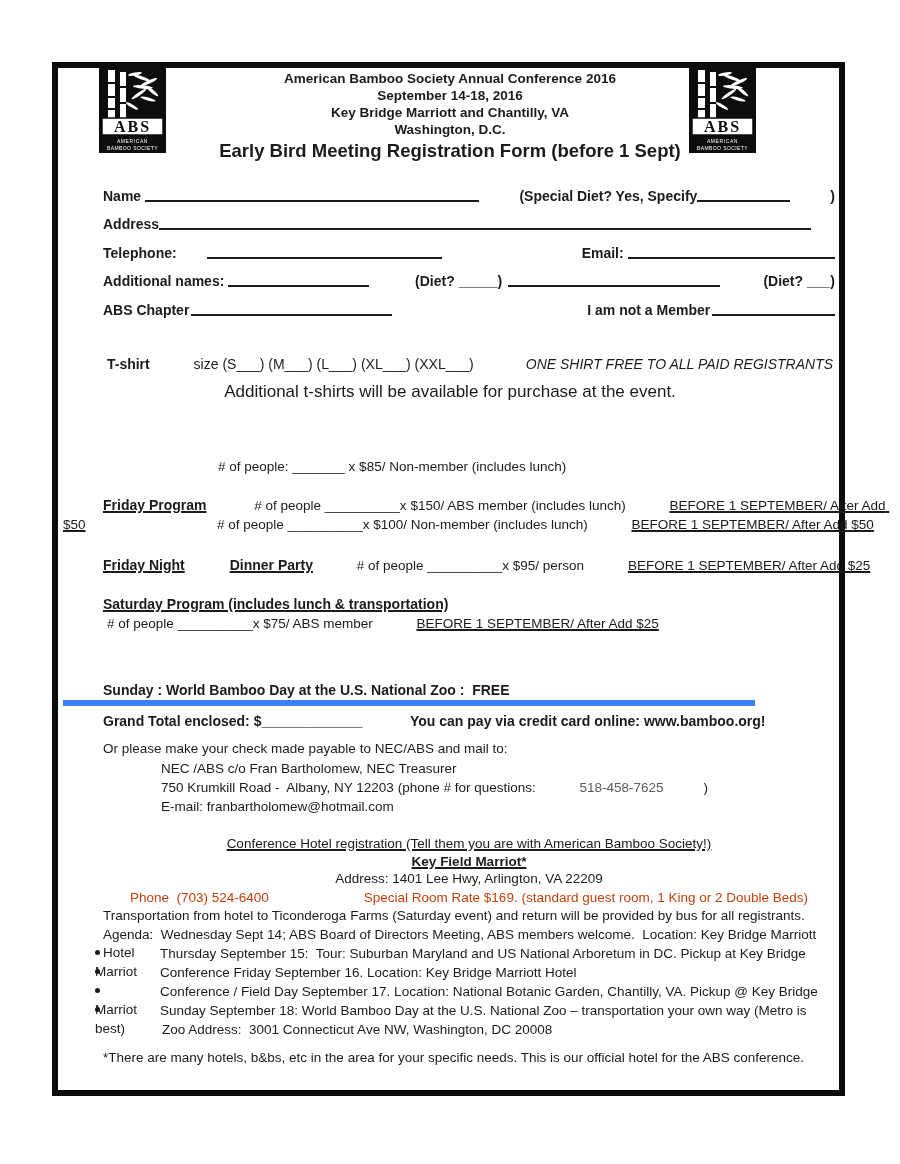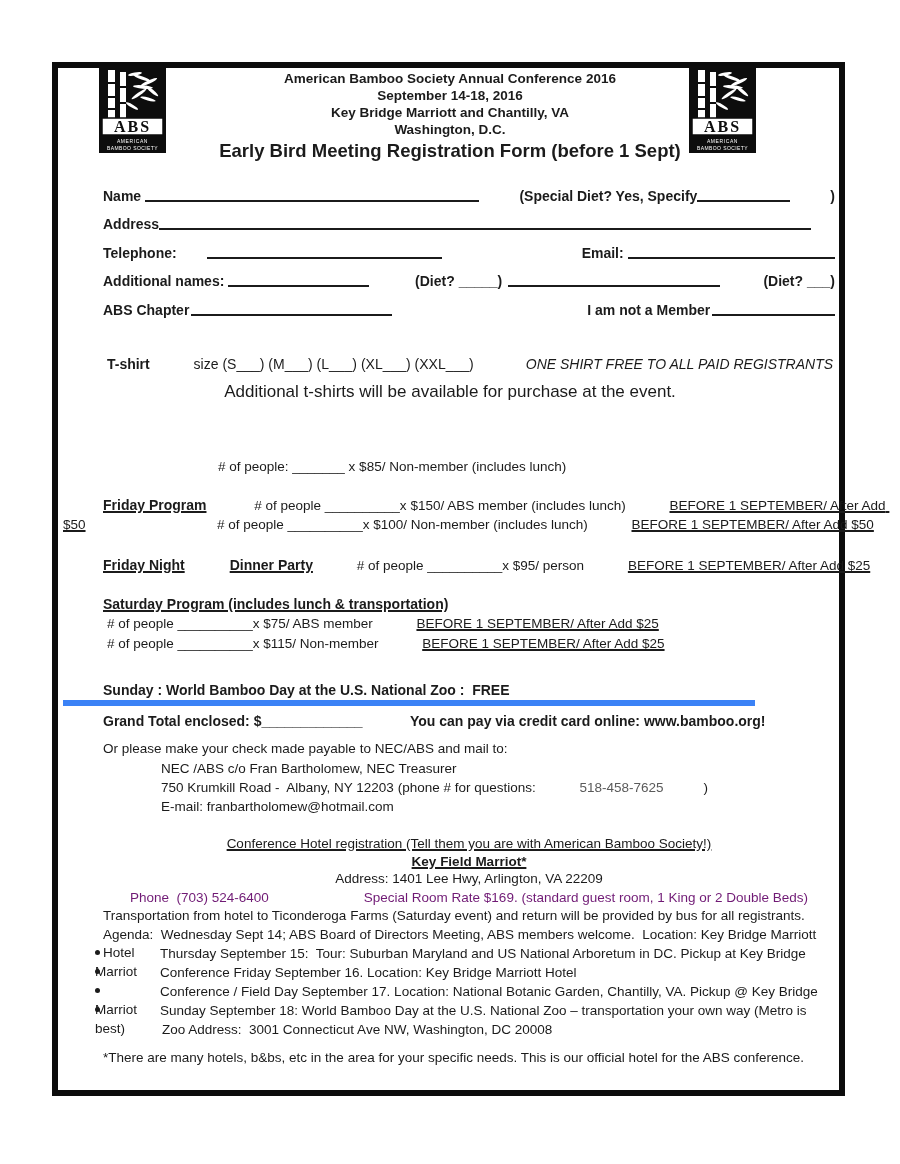--- a/index.html
+++ b/index.html
@@ -17,21 +17,21 @@
   .abs { position:absolute; }
   .b { font-weight:700; }
   .i { font-style:italic; }
   .u { text-decoration:underline; text-decoration-thickness:1.5px; }
   .hu { font-weight:700; text-decoration:underline; text-decoration-thickness:2px; }
   .line13 { font-size:13.5px; line-height:18px; }
   .line14 { font-size:14px; line-height:18px; }
   .center { text-align:center; }
   .row { display:flex; align-items:flex-end; font-weight:700; font-size:14px; line-height:18px; }
   .blank { border-bottom:2px solid #1b1b1b; height:0; align-self:flex-end; margin-bottom:3px; }
-  .gray { color:#701a75; }
+  .gray { color:#c2410c; }
   .gray2 { color:#5a5a5a; }
   .bullet-dot {
     display:inline-block; width:5px; height:5px; border-radius:50%;
     background:#1b1b1b; vertical-align:middle; margin-bottom:3px;
   }
   
   .logo { position:absolute; width:67px; height:87px; }
   .logo svg { display:block; }
 </style>
 </head>
@@ -158,23 +158,20 @@
   <div class="abs line14" style="left:63px; top:556px;">
     <span class="hu t">Friday Night</span><span class="hu t" style="margin-left:5px;">Dinner Party</span><span class="t line13"> # of people __________x $95/ person </span><span class="u t line13">BEFORE 1 SEPTEMBER/ After Add $25</span>
   </div>
 
   <div class="abs line14" style="left:63px; top:595px;">
     <span class="hu t">Saturday Program (includes lunch &amp; transportation)</span>
   </div>
   <div class="abs line13" style="left:67px; top:615px;">
     <span class="t"># of people __________x $75/ ABS member </span><span class="u t">BEFORE 1 SEPTEMBER/ After Add $25</span>
   </div>
-  <div class="abs line13" style="left:67px; top:635px;">
-    <span class="t"># of people __________x $115/ Non-member </span><span class="u t">BEFORE 1 SEPTEMBER/ After Add $25</span>
-  </div>
 
   <div class="abs" style="left:63px; top:681px; width:692px; border-bottom:6px solid #3b82f6; padding-bottom:1px;">
     <span class="b t line14">Sunday : World Bamboo Day at the U.S. National Zoo :  FREE</span>
   </div>
 
   <div class="abs" style="left:63px; top:712px; width:772px; height:18px;">
     <span class="abs b t line14" style="left:0; top:0;">Grand Total enclosed: $_____________</span>
     <span class="abs b t line14" style="left:307px; top:0;">You can pay via credit card online: www.bamboo.org!</span>
   </div>
 

